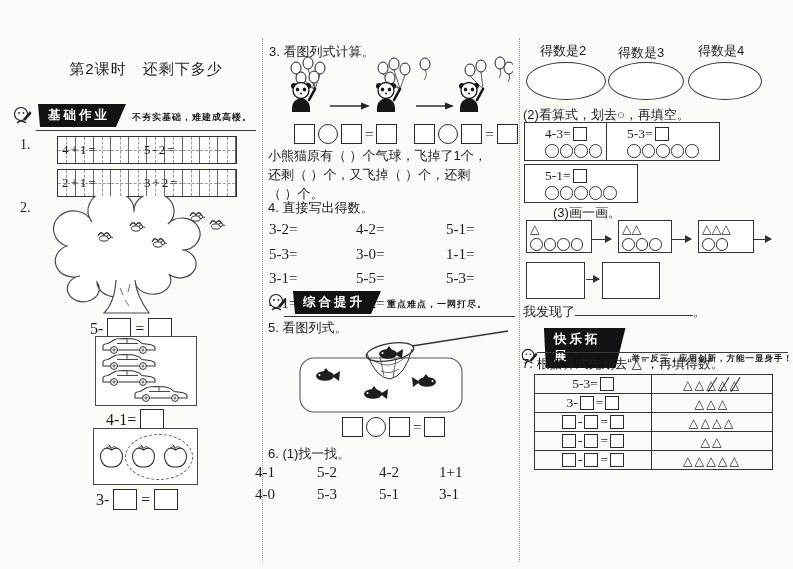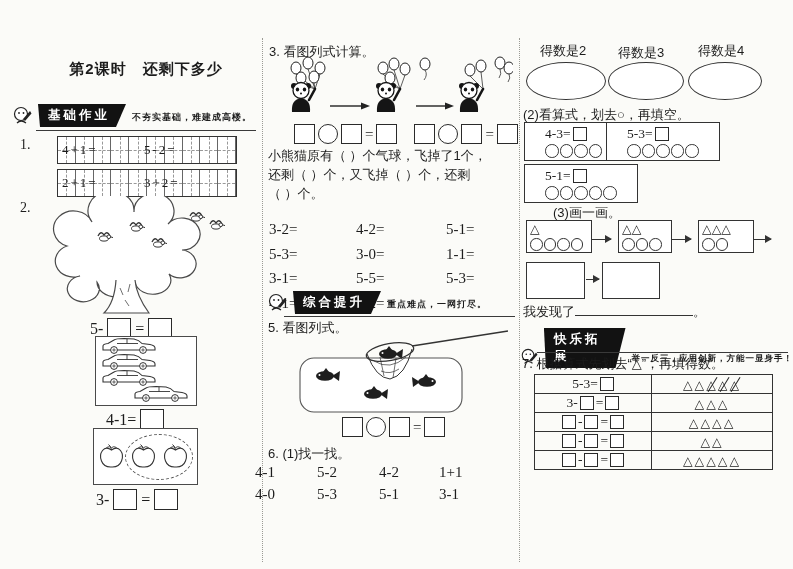--- a/index.html
+++ b/index.html
@@ -1,20 +1,20 @@
 <!DOCTYPE html>
 <html><head>
 <meta charset="utf-8">
 <style>
   html,body{margin:0;padding:0;background:#e8e8e4;}
   .page{position:relative;width:793px;height:569px;background:#fbfbf8;margin:0 auto;
         font-family:"Liberation Sans","DejaVu Sans",sans-serif;color:#1c1c1c;overflow:hidden;}
   .abs{position:absolute;}
   .vsep{position:absolute;top:38px;height:524px;width:0;border-left:1px dotted #9a9a94;}
-  .title{font-size:15px;font-weight:bold;text-align:center;letter-spacing:1px;}
+  .title{font-size:15px;font-weight:normal;text-align:center;letter-spacing:1px;}
   .num{font-family:"Liberation Serif","DejaVu Serif",serif;font-size:14px;}
   .cjk{font-size:13px;}
   .eqtext{font-family:"Liberation Serif","DejaVu Serif",serif;font-size:15px;}
   
   .band{position:absolute;display:flex;align-items:flex-end;gap:6px;}
   .badge{background:#121212;color:#fff;font-weight:bold;font-size:12.5px;letter-spacing:3px;
          padding:3px 16px 3px 10px;clip-path:polygon(0 0,100% 0,calc(100% - 10px) 100%,2px 100%);}
   .tagline{font-size:9px;font-weight:bold;padding-bottom:3px;letter-spacing:1px;white-space:nowrap;}
   .bandline{position:absolute;height:1px;background:#3a3a3a;}
   
@@ -256,20 +256,21 @@
       <span class="eqtext">=</span>
         <span class="box"></span>
     </div>
   </div>
   <div class="abs cjk" style="left:268px;top:146px;line-height:19px;width:250px">
     <div>小熊猫原有（      ）个气球，飞掉了1个，</div>
     <div>还剩（      ）个，又飞掉（      ）个，还剩</div>
     <div>（      ）个。</div>
   </div>
 
+  <div class="abs cjk" style="left:268px;top:199px">4. 直接写出得数。</div>
   <div class="eqgrid" style="left:269px;top:217px;grid-template-columns:87px 90px 68px;line-height:24.5px">
     <span>3-2=</span>
       <span>4-2=</span>
       <span>5-1=</span>
       <span>5-3=</span>
       <span>3-0=</span>
     <span>1-1=</span>
       <span>3-1=</span>
       <span>5-5=</span>
     <span>5-3=</span>

